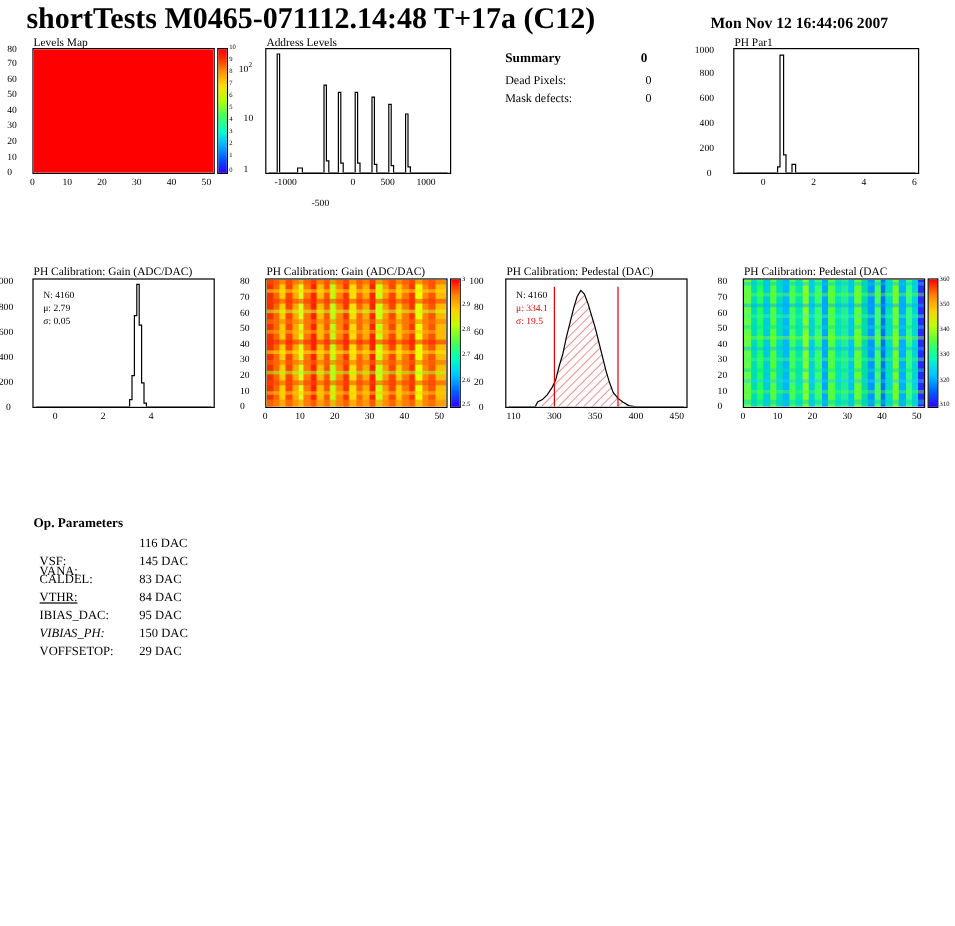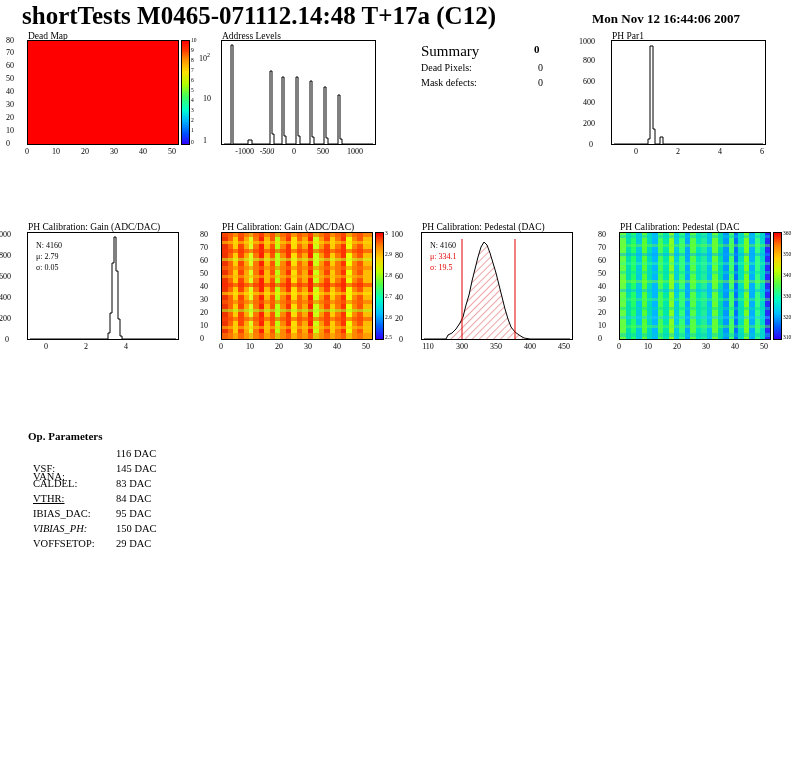--- a/index.html
+++ b/index.html
@@ -41,21 +41,21 @@
   }
   .axlabel{
     position:absolute;
     font-size:8px;
     font-family:"Liberation Serif", serif;
     white-space:nowrap;
     text-align:center;
   }
   .axlabel.right{text-align:left;}
   
-  #summary{left:421px;top:43px;font-size:15px;font-weight:normal;}
+  #summary{left:421px;top:43px;font-size:11px;font-weight:bold;}
   #summary-val{left:534px;top:43px;font-size:11px;font-weight:bold;}
   .sumrow{position:absolute;font-size:10px;}
   .sumval{position:absolute;font-size:10px;}
   
   #op-title{left:28px;top:430px;font-size:11px;font-weight:bold;}
   .opname{position:absolute;font-size:10.5px;}
   .opval{position:absolute;font-size:10.5px;}
   
   .stat{
     position:absolute;
@@ -76,21 +76,21 @@
 <div class="abs" id="datestamp">Mon Nov 12 16:44:06 2007</div>
 
 <div class="abs" id="summary">Summary</div>
 <div class="abs" id="summary-val">0</div>
 <div class="sumrow" style="left:421px;top:62px;">Dead Pixels:</div>
 <div class="sumval" style="left:538px;top:62px;">0</div>
 <div class="sumrow" style="left:421px;top:77px;">Mask defects:</div>
 <div class="sumval" style="left:538px;top:77px;">0</div>
 
 <div class="panel">
-  <div class="panel-title" style="left:28px;top:31px;">Dead Map</div>
+  <div class="panel-title" style="left:28px;top:31px;">Levels Map</div>
   <div class="frame" style="left:27px;top:40px;width:152px;height:105px;">
     <div style="position:absolute;left:0;top:0;width:100%;height:100%;background:#ff0000;"></div>
   </div>
 
   <div class="axlabel right" style="left:6px;top:139px;width:18px;">0</div>
   <div class="axlabel right" style="left:6px;top:126px;width:18px;">10</div>
   <div class="axlabel right" style="left:6px;top:113px;width:18px;">20</div>
   <div class="axlabel right" style="left:6px;top:100px;width:18px;">30</div>
   <div class="axlabel right" style="left:6px;top:87px;width:18px;">40</div>
   <div class="axlabel right" style="left:6px;top:74px;width:18px;">50</div>
@@ -127,22 +127,22 @@
     <svg width="153" height="103" viewBox="0 0 153 103">
       <polyline fill="none" stroke="#000" stroke-width="1" points="2,103 9,103 9,4 11,4 11,103 26,103 26,99 30,99 30,103 48,103 48,30 50,30 50,93 52,93 52,103
                 60,103 60,36 62,36 62,95 64,95 64,103 74,103 74,36 76,36 76,95 78,95 78,103
                 88,103 88,40 90,40 90,96 92,96 92,103 102,103 102,46 104,46 104,97 106,97 106,103
                 116,103 116,54 118,54 118,98 120,98 120,103 151,103"></polyline>
     </svg>
   </div>
   <div class="axlabel right" style="left:203px;top:136px;width:16px;">1</div>
   <div class="axlabel right" style="left:203px;top:94px;width:16px;">10</div>
   <div class="axlabel right" style="left:199px;top:52px;width:20px;">10<sup style="font-size:6px;">2</sup></div>
-  <div class="axlabel" style="left:222px;top:147px;width:32px;text-align:right;">-1000</div>
-  <div class="axlabel" style="left:253px;top:147px;width:28px;font-style:italic;">-500</div>
+  <div class="axlabel" style="left:222px;top:147px;width:32px;">-1000</div>
+  <div class="axlabel" style="left:253px;top:165px;width:28px;">-500</div>
   <div class="axlabel" style="left:286px;top:147px;width:16px;">0</div>
   <div class="axlabel" style="left:311px;top:147px;width:24px;">500</div>
   <div class="axlabel" style="left:341px;top:147px;width:28px;">1000</div>
 </div>
 
 <div class="panel">
   <div class="panel-title" style="left:612px;top:31px;">PH Par1</div>
   <div class="frame" style="left:611px;top:40px;width:155px;height:105px;">
     <svg width="153" height="103" viewBox="0 0 153 103">
       <polyline fill="none" stroke="#000" stroke-width="1" points="2,103 36,103 36,98 38,98 38,5 41,5 41,88 43,88 43,103 48,103 48,96 51,96 51,103 151,103"></polyline>

